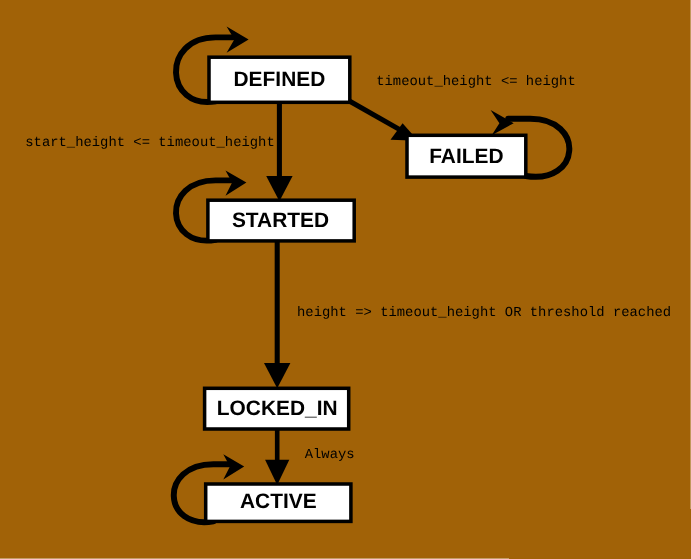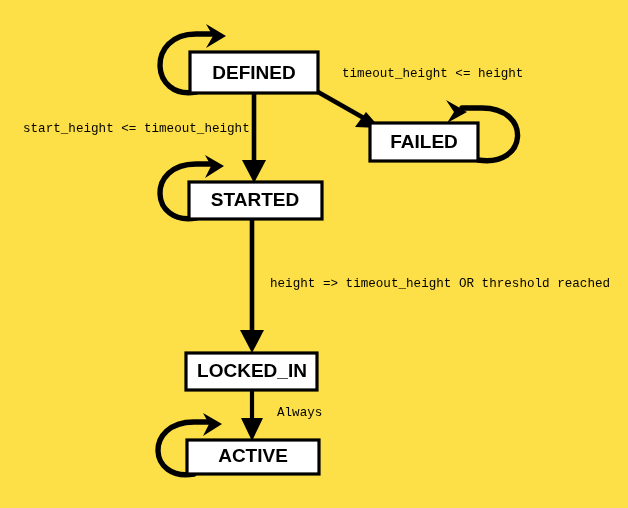--- a/index.html
+++ b/index.html
@@ -4,21 +4,21 @@
 <style>
   html, body {
     margin: 0;
     padding: 0;
     background: #ffffff;
   }
   #diagram-root {
     position: relative;
     width: 628px;
     height: 508px;
-    background: #fde047;
+    background: #a16207;
     font-family: "Liberation Sans", sans-serif;
     overflow: hidden;
   }
   svg#state-machine {
     display: block;
     width: 628px;
     height: 508px;
   }
   .state-box-rect {
     fill: #ffffff;

